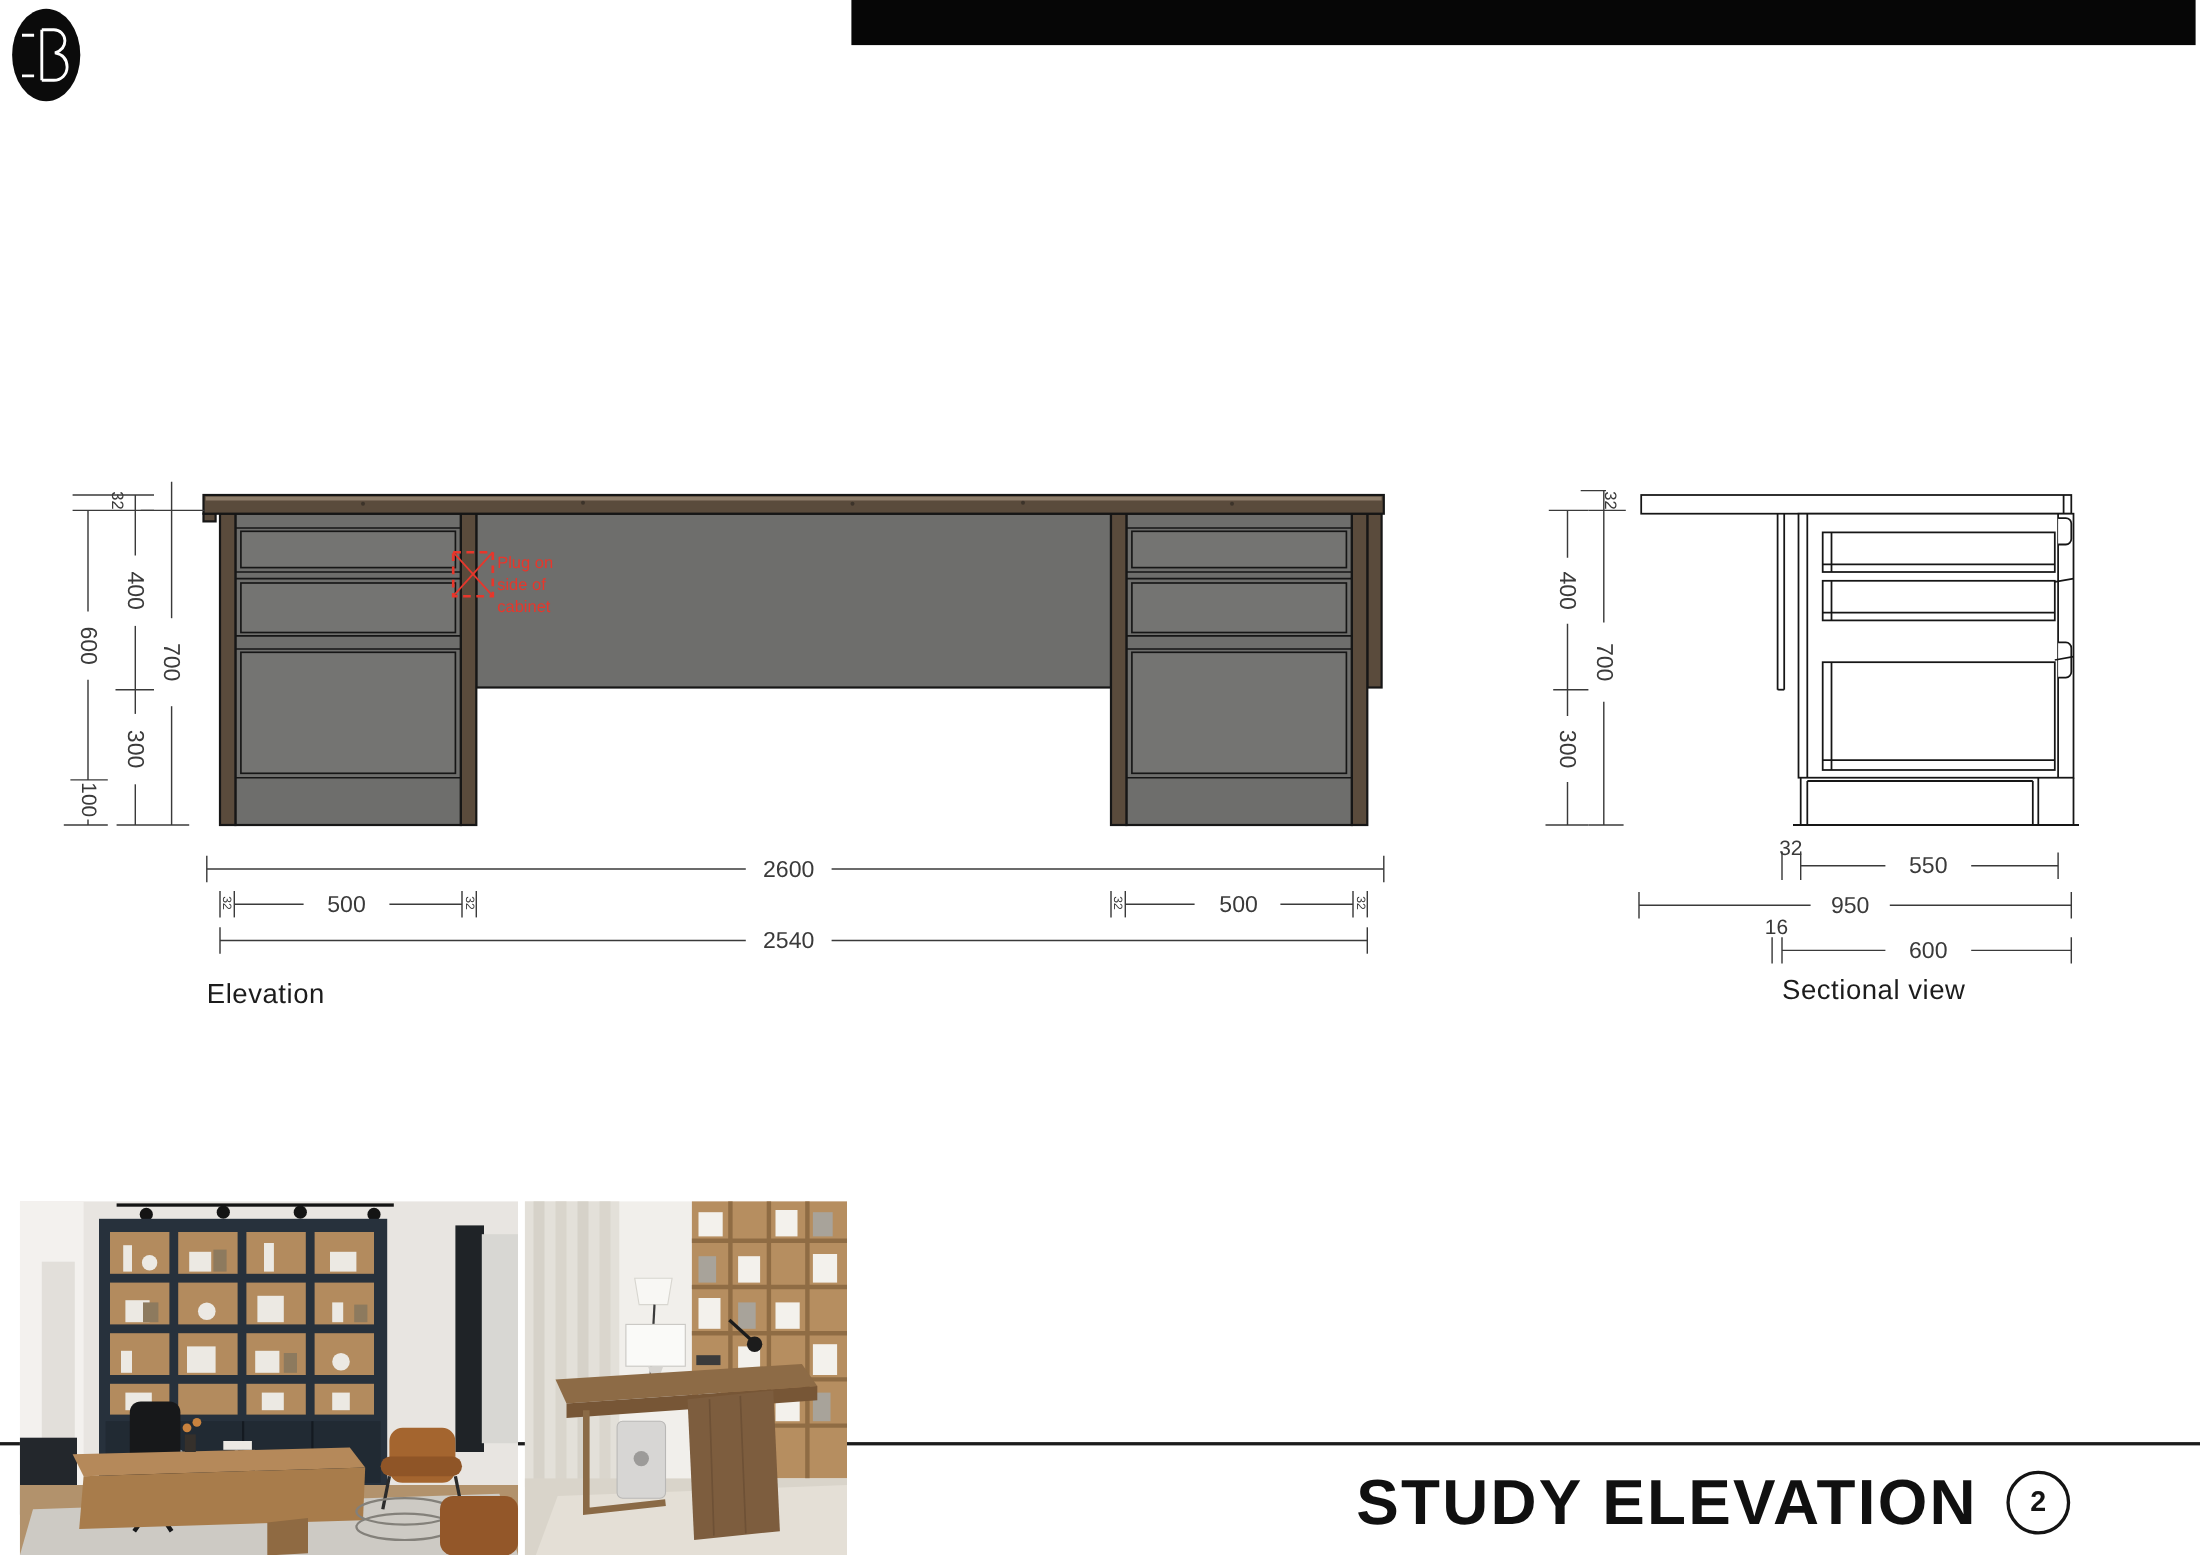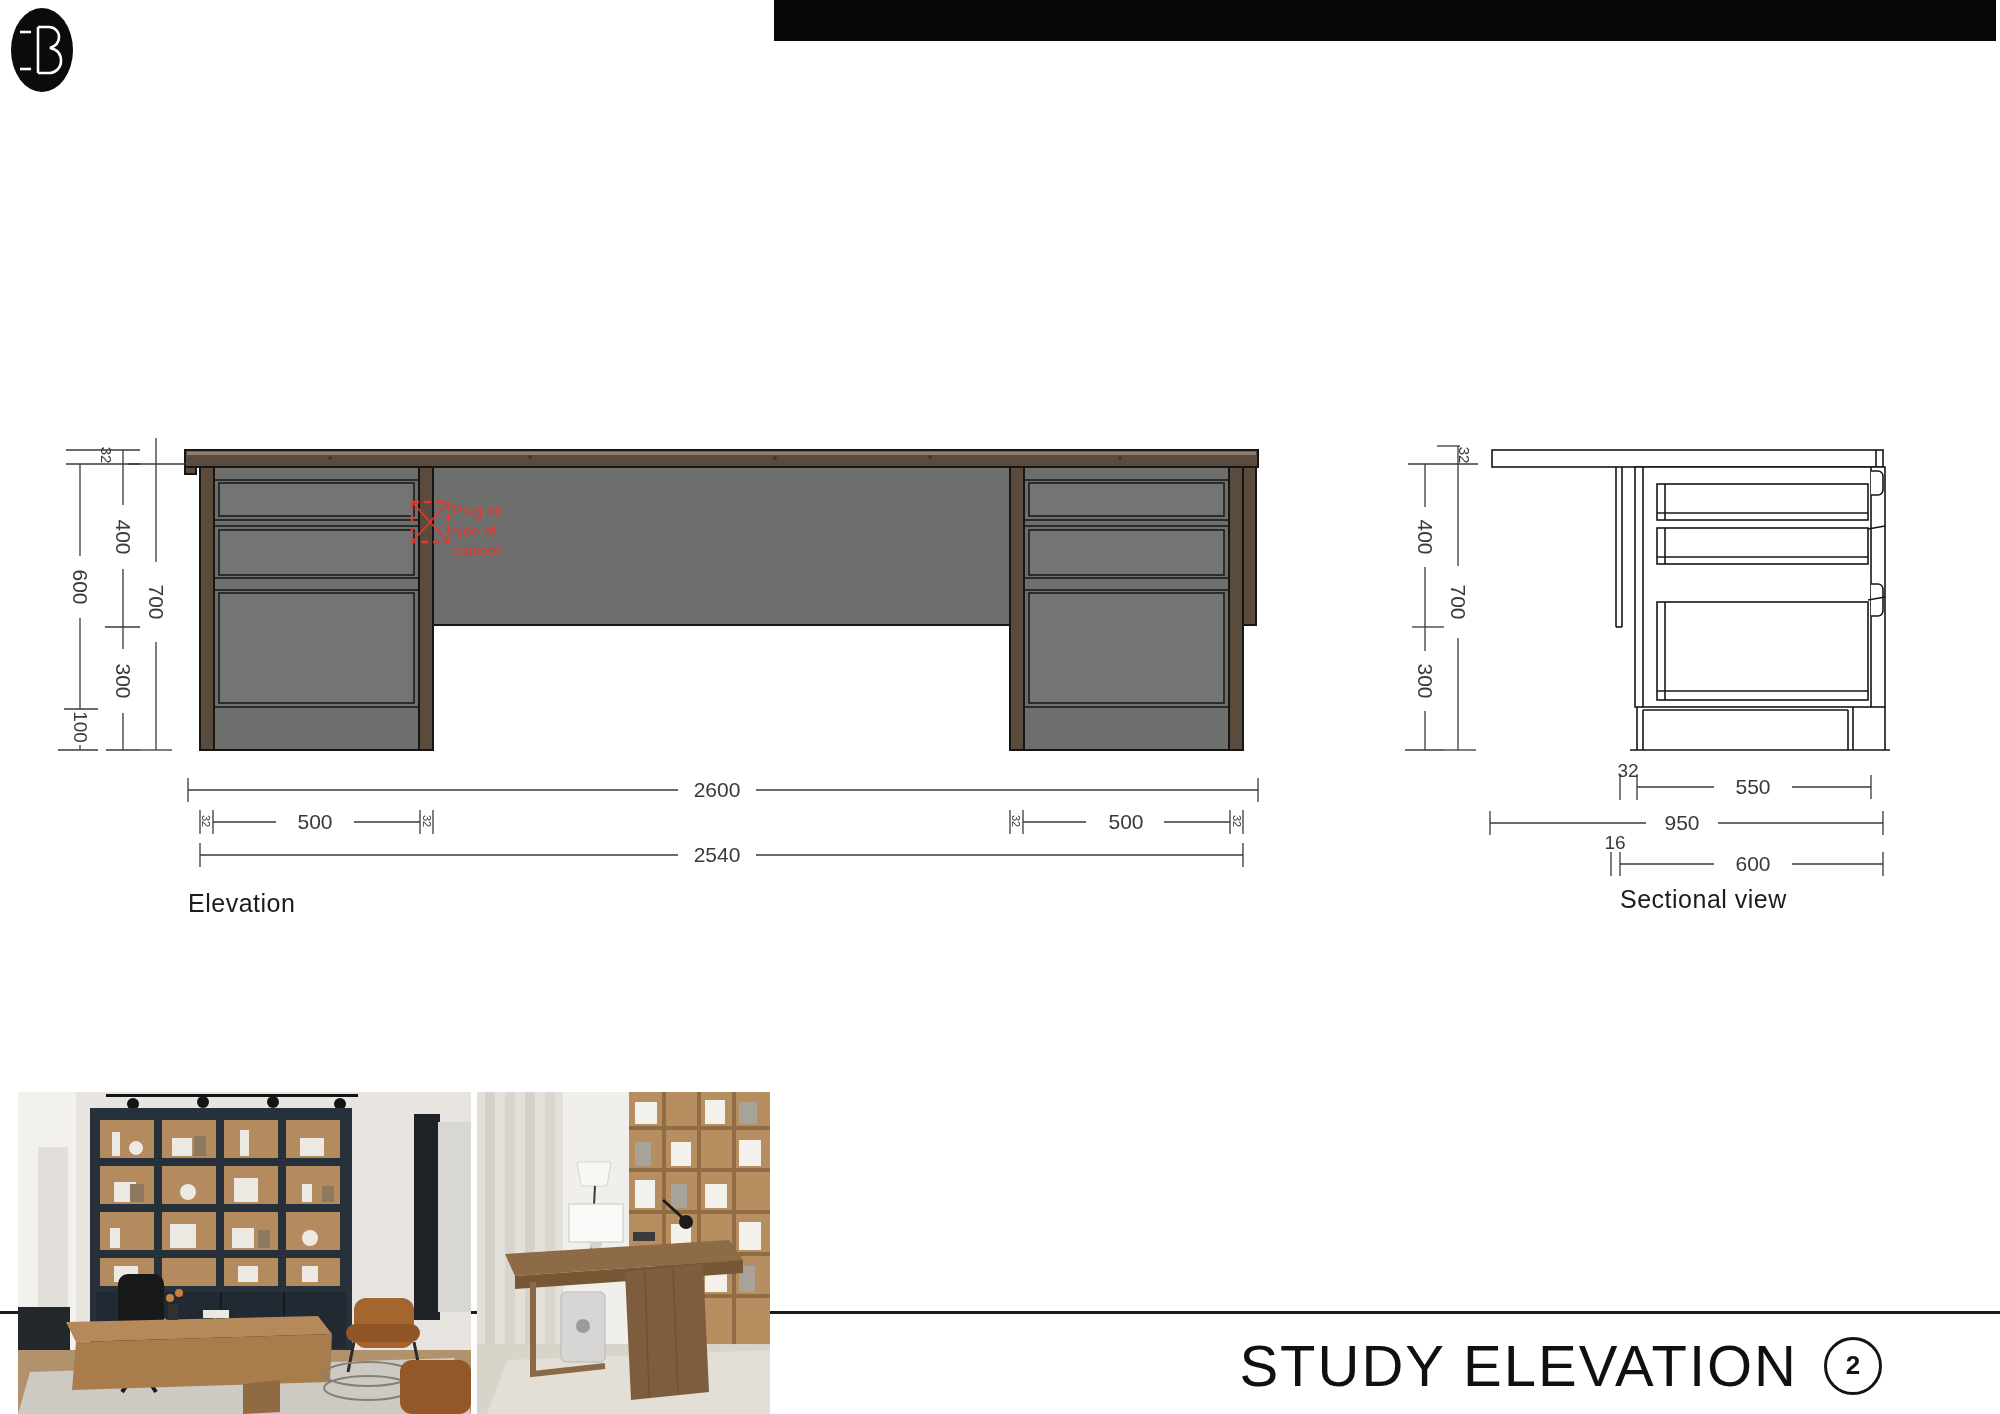--- a/index.html
+++ b/index.html
@@ -7,21 +7,21 @@
         font-family:"Liberation Sans",sans-serif;}
   .top-bar{position:absolute;left:774px;top:0;width:1222px;height:41px;background:#060606;}
   .logo-svg{position:absolute;left:10px;top:7px;width:64px;height:86px;}
   .elev-svg{position:absolute;left:30px;top:325px;width:1250px;height:610px;}
   .sect-svg{position:absolute;left:1395px;top:325px;width:510px;height:610px;}
   .footer-rule{position:absolute;left:0;top:1311px;width:2000px;height:3px;background:#1c1c1c;}
   .photo{position:absolute;top:1092px;height:322px;}
   .photo-1{left:18px;width:453px;}
   .photo-2{left:477px;width:293px;}
   .title-row{position:absolute;top:1332px;right:118px;display:flex;align-items:center;gap:26px;}
-  .page-title{margin:0;font-size:58px;font-weight:400;letter-spacing:2px;color:#101010;
+  .page-title{margin:0;font-size:58px;font-weight:700;letter-spacing:2px;color:#101010;
               font-family:"Liberation Sans",sans-serif;white-space:nowrap;}
   .page-num{width:52px;height:52px;border:3px solid #141414;border-radius:50%;
             display:flex;align-items:center;justify-content:center;
             font-size:26px;font-weight:700;color:#141414;}
   
   .wood{fill:#5a4b3c;stroke:#161616;stroke-width:2;}
   .gray{fill:#6e6e6c;stroke:#161616;stroke-width:2;}
   .gray2{fill:#747472;stroke:#161616;stroke-width:1.5;}
   .dl{stroke:#3a3a3a;stroke-width:1.3;fill:none;}
   .dw{stroke:#161616;stroke-width:1.6;fill:#ffffff;}

